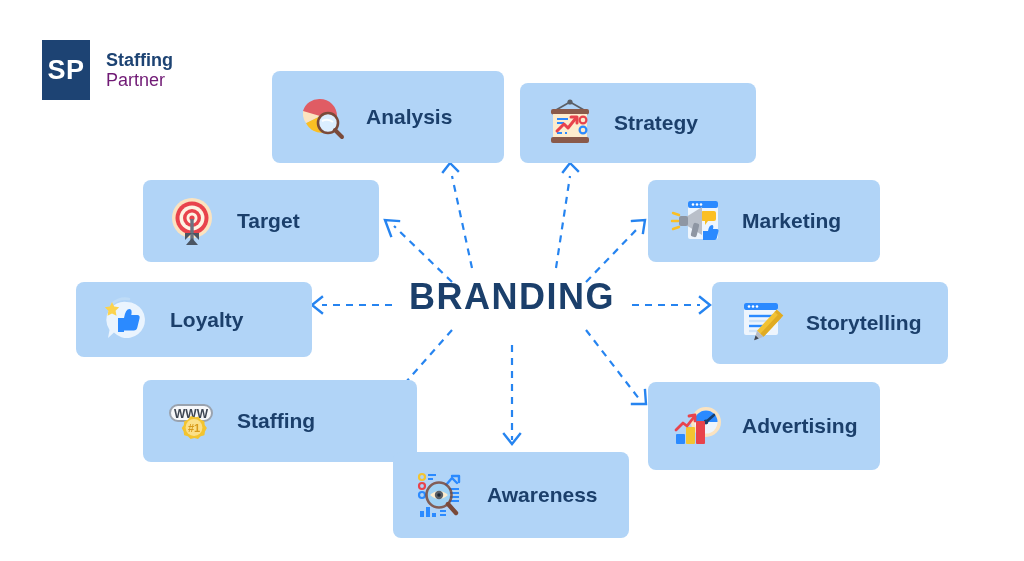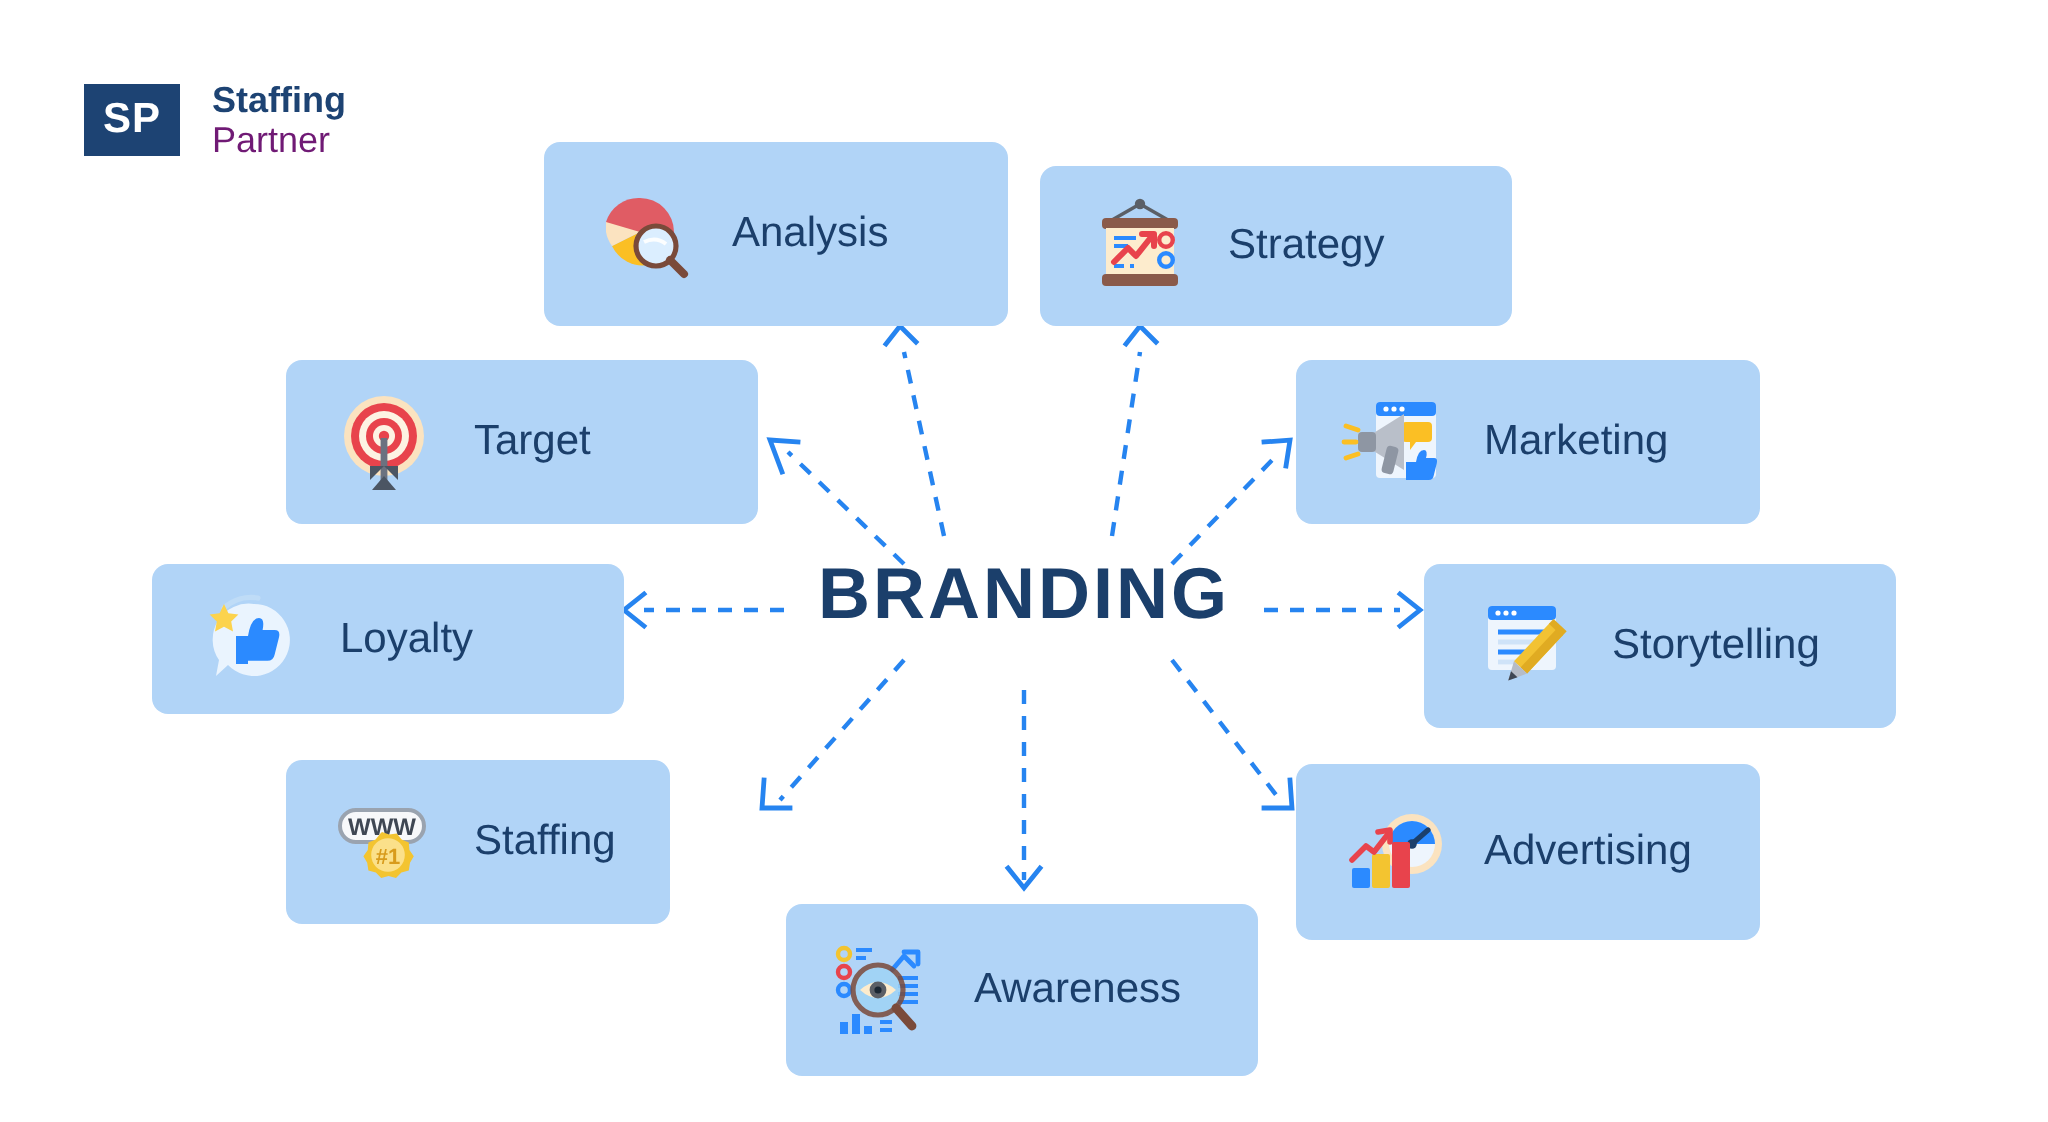--- a/index.html
+++ b/index.html
@@ -21,27 +21,27 @@
   
   #logo {
     position: absolute;
     left: 42px;
     top: 40px;
     display: flex;
     align-items: center;
   }
   #logo .mark {
     width: 48px;
-    height: 36px;
+    height: 60px;
     background: #1d4373;
     display: flex;
     align-items: center;
     justify-content: center;
     color: #ffffff;
-    font-size: 21px;
+    font-size: 27px;
     font-weight: bold;
     letter-spacing: 0.5px;
   }
   #logo .wordmark {
     margin-left: 16px;
     line-height: 1.12;
   }
   #logo .wm-top {
     font-size: 18px;
     font-weight: bold;
@@ -71,21 +71,21 @@
     position: absolute;
     background: #b1d4f7;
     border-radius: 8px;
     display: flex;
     align-items: center;
     box-sizing: border-box;
     padding-left: 22px;
   }
   .node .node-label {
     font-size: 21px;
-    font-weight: normal;
+    font-weight: bold;
     color: #1b3f6b;
     margin-left: 16px;
     white-space: nowrap;
   }
   .node .icon {
     width: 56px;
     height: 56px;
     flex: 0 0 56px;
     position: relative;
   }
@@ -266,21 +266,21 @@
           <rect x="30.5" y="14" width="4.5" height="26" fill="#e0ab22"></rect>
           <path d="M26 40 L30.5 49 L35 40 Z" fill="#b6bcc6"></path>
           <path d="M30.5 49 L28.3 44.6 L32.7 44.6 Z" fill="#3f4753"></path>
           <rect x="26" y="11" width="9" height="3.4" fill="#e0ab22"></rect>
         </g>
       </svg>
     </span>
     <span class="node-label">Storytelling</span>
   </div>
 
-  <div class="node" style="left:143px; top:380px; width:192px; height:82px;">
+  <div class="node" style="left:143px; top:380px; width:274px; height:82px;">
     <span class="icon">
       <svg viewBox="0 0 56 56" width="56" height="56">
         <rect x="5" y="12" width="42" height="16" rx="8" fill="#f7f8fa" stroke="#9aa3af" stroke-width="2"></rect>
         <text x="26" y="24.5" font-family="Liberation Sans, sans-serif" font-size="12" font-weight="bold" fill="#3f4753" text-anchor="middle">WWW</text>
         <path d="M26 23 l3.6 1.2 l3.8 -0.4 l2.4 3 l3.6 1.4 l0.3 3.8 l2.2 3.1 l-1.9 3.3 l-0.6 3.8 l-3.7 1.1 l-2.7 2.7 l-3.7 -1 l-3.7 1 l-2.7 -2.7 l-3.7 -1.1 l-0.6 -3.8 l-1.9 -3.3 l2.2 -3.1 l0.3 -3.8 l3.6 -1.4 l2.4 -3 z" fill="#f3c430"></path>
         <circle cx="29" cy="34.5" r="8.4" fill="#fbe08a"></circle>
         <text x="29" y="39" font-family="Liberation Sans, sans-serif" font-size="11" font-weight="bold" fill="#d89b1c" text-anchor="middle">#1</text>
       </svg>
     </span>
     <span class="node-label">Staffing</span>

